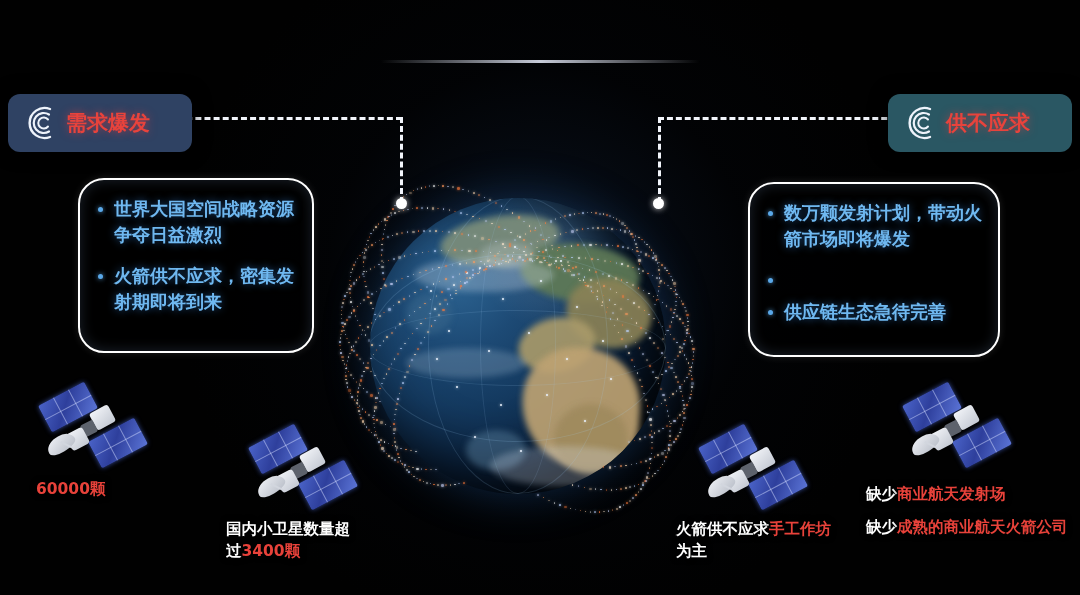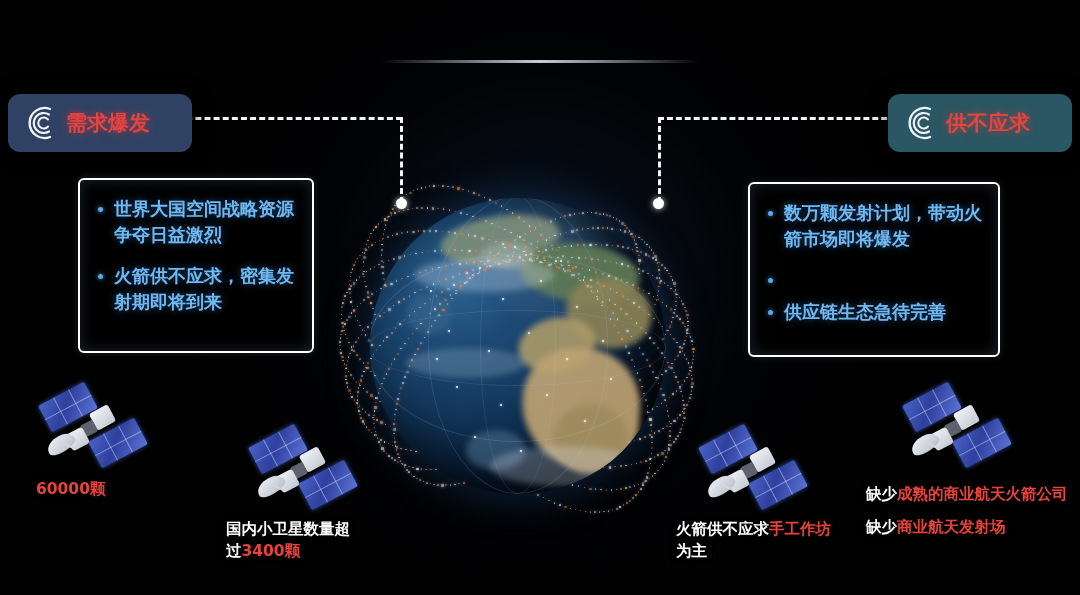--- a/index.html
+++ b/index.html
@@ -47,21 +47,21 @@
 
   
   .conn{position:absolute;}
   .dash-h{height:0;border-top:3px dashed #f2f5fb;}
   .dash-v{width:0;border-left:3px dashed #f2f5fb;}
   .node{position:absolute;width:11px;height:11px;border-radius:50%;
         background:#fff;box-shadow:0 0 6px rgba(255,255,255,.8);}
 
   
   .infobox{
-    position:absolute;border:2.5px solid #ffffff;border-radius:6px;
+    position:absolute;border:2.5px solid #ffffff;border-radius:26px;
     background:rgba(0,0,0,.55);
     box-shadow:0 0 14px rgba(160,200,255,.18) inset,0 0 8px rgba(255,255,255,.12);
     padding:16px 16px 24px 14px;box-sizing:border-box;
   }
   .bullet-row{display:flex;align-items:flex-start;margin:0 0 16px 0;}
   .bullet-row:last-child{margin-bottom:0;}
   .dot{flex:0 0 auto;width:5px;height:5px;border-radius:50%;background:#5aa8e8;
        margin:11px 11px 0 4px;box-shadow:0 0 5px rgba(90,168,232,.9);}
   .btext{color:#6fb8f0;font-size:18px;line-height:1.42;font-weight:bold;
          text-shadow:0 0 8px rgba(60,140,230,.55);}
@@ -1282,17 +1282,17 @@
     <div><span>国内小卫星数量超</span></div>
     <div><span>过</span><span class="hl">3400颗</span></div>
   </div>
 
   <div class="cap" style="left:676px;top:518px;width:210px;">
     <div><span>火箭供不应求</span><span class="hl">手工作坊</span></div>
     <div><span>为主</span></div>
   </div>
 
   <div class="cap" style="left:866px;top:478px;width:214px;line-height:2.1;">
+    <div><span>缺少</span><span class="hl">商业航天发射场</span></div>
     <div><span>缺少</span><span class="hl">成熟的商业航天火箭公司</span></div>
-    <div><span>缺少</span><span class="hl">商业航天发射场</span></div>
   </div>
 
 </div>
 
 </body></html>

